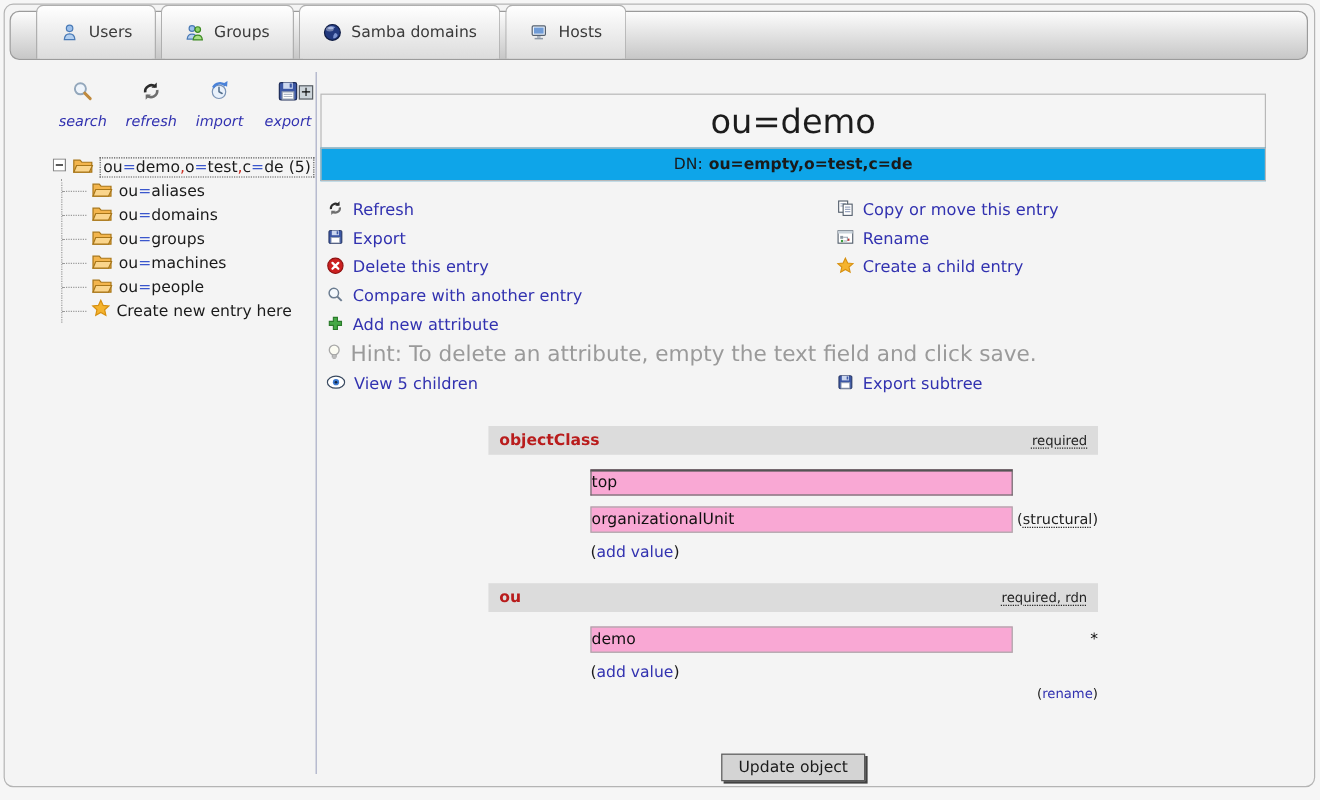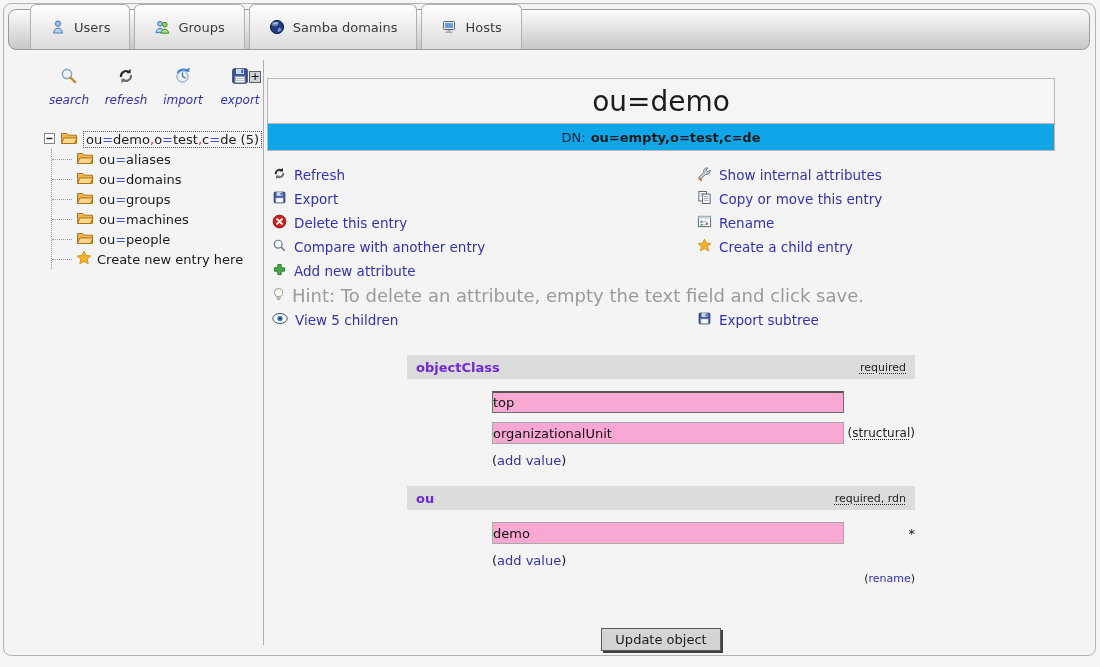--- a/index.html
+++ b/index.html
@@ -65,21 +65,21 @@
   .link { display:flex; align-items:center; gap:7px; height:24px; color:#3232b0; font-size:13.5px; cursor:pointer; }
   .link svg, .hint svg { flex:0 0 auto; }
   .hint { display:flex; align-items:center; gap:7px; height:22px; color:#9a9a9a; font-size:18px; margin:1px 0 0 5px; }
   .children-row { position:relative; margin:2px 0 0 5px; }
   
   .attr-form { width:508px; margin:23px 0 0 140px; }
   .attr-header {
     display:flex; justify-content:space-between; align-items:center;
     background:#dcdcdc; padding:5px 9px 4px 9px;
   }
-  .attr-name { font-weight:bold; font-size:13px; color:#6d28d9; }
+  .attr-name { font-weight:bold; font-size:13px; color:#b91c1c; }
   .attr-flags {
     font-size:11px; color:#222;
     text-decoration:underline dotted; text-underline-offset:2px;
   }
   .attr-body { padding:12px 0 0 85px; }
   .attr-row { display:flex; align-items:center; margin-bottom:9px; }
   .attr-row input {
     width:352px; height:22px; font:13px "DejaVu Sans","Liberation Sans",sans-serif;
     border:1px solid #a9a9a9; background:#f9a8d4; padding:1px 0; color:#111;
   }
@@ -295,27 +295,20 @@
       <div class="link">
         <span><svg width="15" height="15" viewBox="0 0 16 16">
               <path d="M6.2 2.6h3.6v3.6h3.6v3.6H9.8v3.6H6.2V9.8H2.6V6.2h3.6z" fill="#45a945" stroke="#2a7a2a"></path>
             </svg></span>
         <span>Add new attribute</span>
       </div>
     </div>
     <div class="col-right">
       <div class="link">
         <span><svg width="15" height="15" viewBox="0 0 16 16">
-              <path d="M13.8 4.2a3.6 3.6 0 0 1-4.6 4.6L4 14l-2-2 5.2-5.2a3.6 3.6 0 0 1 4.6-4.6L9.6 4.4l2 2z" fill="#c3ccd6" stroke="#6d7b8a"></path>
-              <path d="M2.6 13.4l1.6 1.6" stroke="#c8862a" stroke-width="2.4" stroke-linecap="round"></path>
-            </svg></span>
-        <span>Show internal attributes</span>
-      </div>
-      <div class="link">
-        <span><svg width="15" height="15" viewBox="0 0 16 16">
               <rect x="2" y="1.6" width="8" height="10" fill="#ffffff" stroke="#55606e"></rect>
               <line x1="3.6" y1="4" x2="8.4" y2="4" stroke="#9aa6c0"></line>
               <line x1="3.6" y1="6" x2="8.4" y2="6" stroke="#9aa6c0"></line>
               <rect x="6" y="4.4" width="8" height="10" fill="#ffffff" stroke="#55606e"></rect>
               <line x1="7.6" y1="7" x2="12.4" y2="7" stroke="#9aa6c0"></line>
               <line x1="7.6" y1="9" x2="12.4" y2="9" stroke="#9aa6c0"></line>
               <line x1="7.6" y1="11" x2="12.4" y2="11" stroke="#9aa6c0"></line>
             </svg></span>
         <span>Copy or move this entry</span>
       </div>

